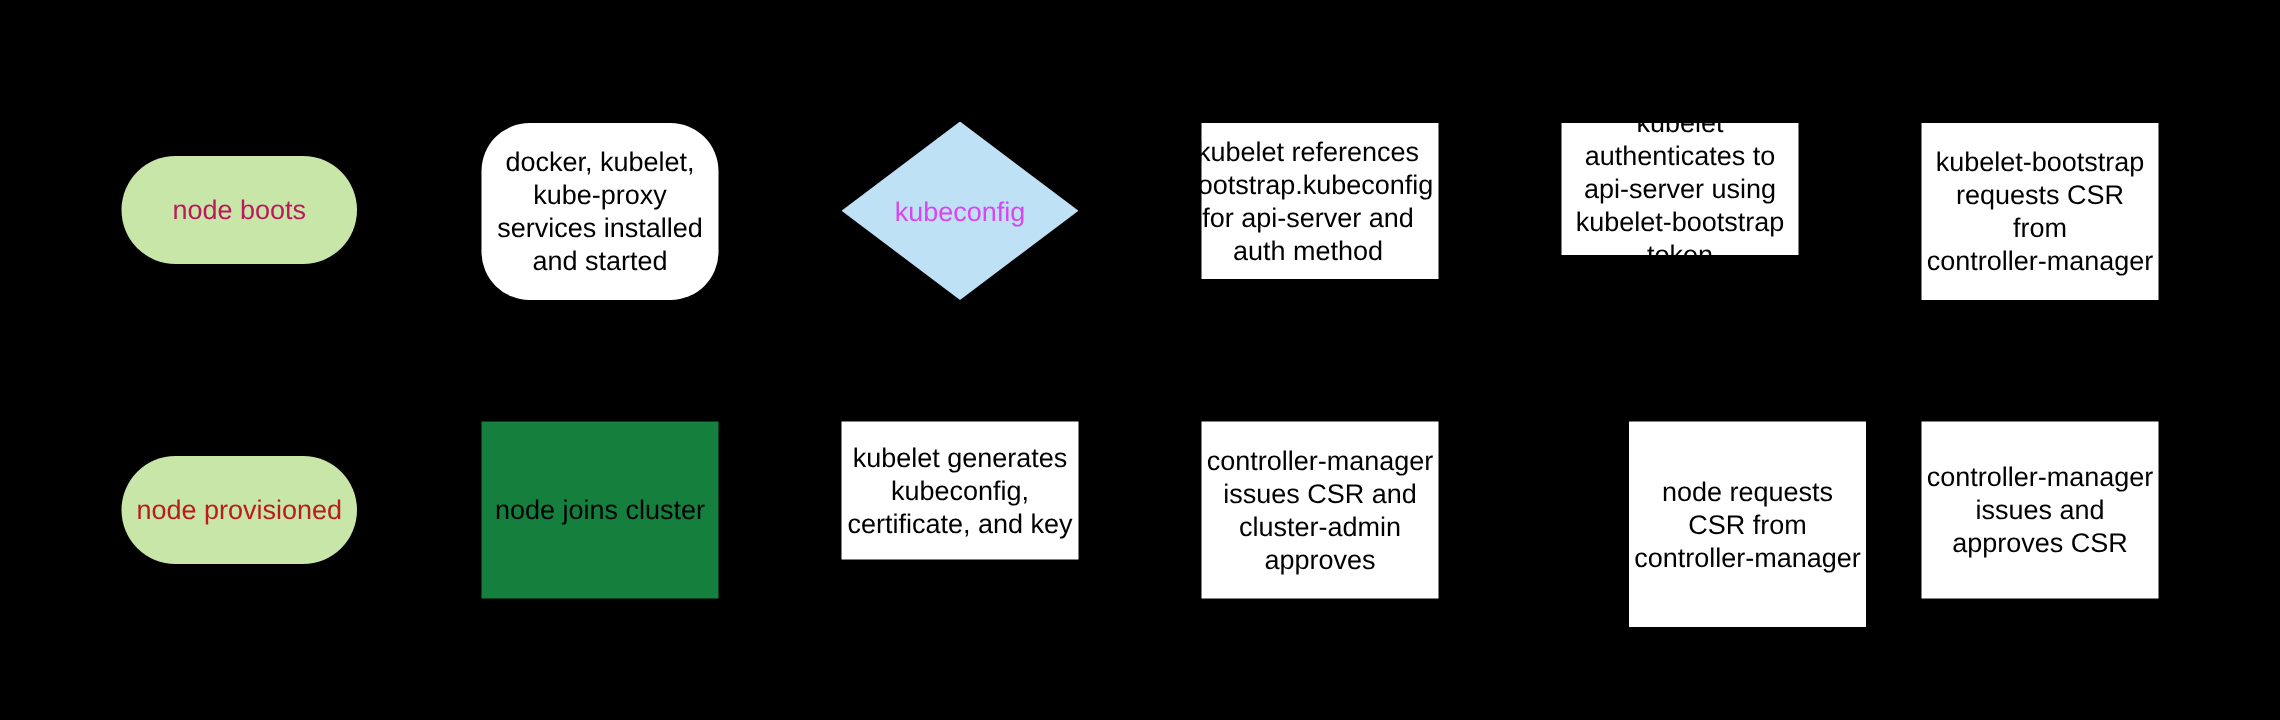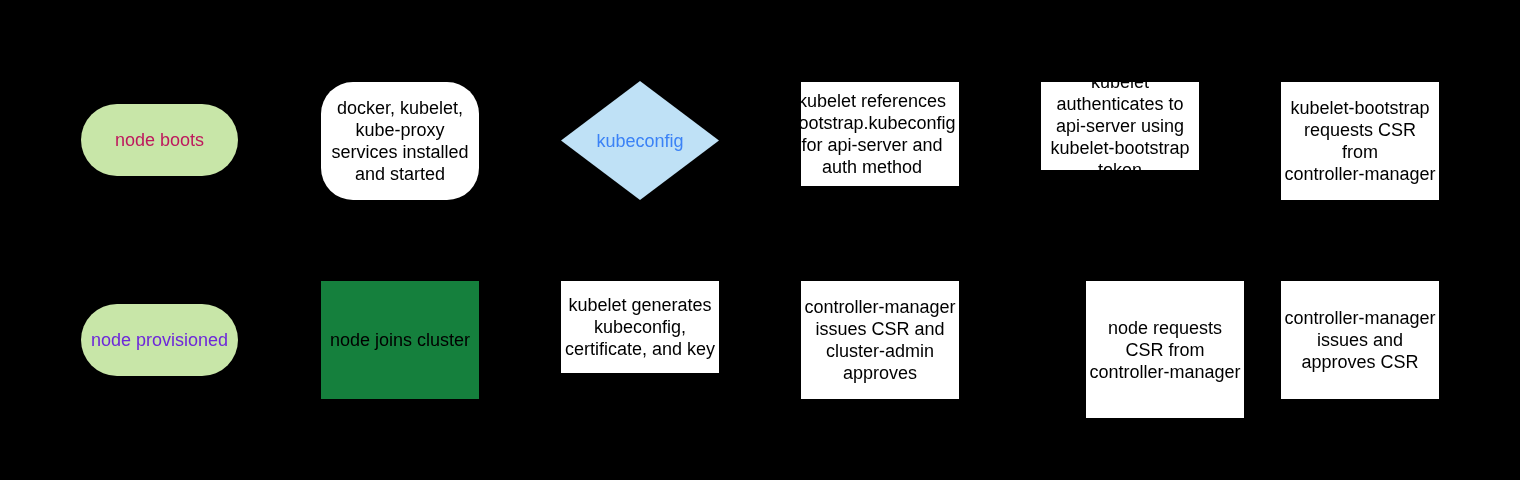--- a/index.html
+++ b/index.html
@@ -87,21 +87,21 @@
       <span class="label" style="color: #be185d; text-align: center;">node boots</span>
     </div>
     <div class="node shape-process" style="left: 321px; top: 82px; width: 158px; height: 118px; background: rgb(255, 255, 255); border-radius: 32px;">
       <span class="label" style="color: rgb(0, 0, 0);">docker, kubelet,
 kube-proxy
 services installed
 and started</span>
     </div>
     <div class="node shape-decision" style="left: 561px; top: 81px; width: 158px; height: 119px;">
       <div class="diamond-bg" style="background: rgb(191, 225, 246);"></div>
-      <span class="label" style="color: #3b82f6;">kubeconfig</span>
+      <span class="label" style="color: #d946ef;">kubeconfig</span>
     </div>
     <div class="node shape-process overflow" style="left: 801px; top: 82px; width: 158px; height: 104px; background: rgb(255, 255, 255);">
       <span class="label" style="color: rgb(0, 0, 0);">kubelet references
 bootstrap.kubeconfig
 for api-server and
 auth method</span>
     </div>
     <div class="node shape-process" style="left: 1041px; top: 82px; width: 158px; height: 88px; background: rgb(255, 255, 255);">
       <span class="label" style="color: rgb(0, 0, 0);">kubelet
 authenticates to
@@ -109,21 +109,21 @@
 kubelet-bootstrap
 token</span>
     </div>
     <div class="node shape-process" style="left: 1281px; top: 82px; width: 158px; height: 118px; background: rgb(255, 255, 255);">
       <span class="label" style="color: rgb(0, 0, 0);">kubelet-bootstrap
 requests CSR
 from
 controller-manager</span>
     </div>
     <div class="node shape-terminator" style="left: 81px; top: 304px; width: 157px; height: 72px; background: rgb(200, 230, 168); border-radius: 36px;">
-      <span class="label" style="color: #6d28d9;">node provisioned</span>
+      <span class="label" style="color: #b91c1c;">node provisioned</span>
     </div>
     <div class="node shape-process" style="left: 321px; top: 281px; width: 158px; height: 118px; background: #15803d;">
       <span class="label" style="color: rgb(0, 0, 0);">node joins cluster</span>
     </div>
     <div class="node shape-process" style="left: 561px; top: 281px; width: 158px; height: 92px; background: rgb(255, 255, 255);">
       <span class="label" style="color: rgb(0, 0, 0);">kubelet generates
 kubeconfig,
 certificate, and key</span>
     </div>
     <div class="node shape-process" style="left: 801px; top: 281px; width: 158px; height: 118px; background: rgb(255, 255, 255);">

